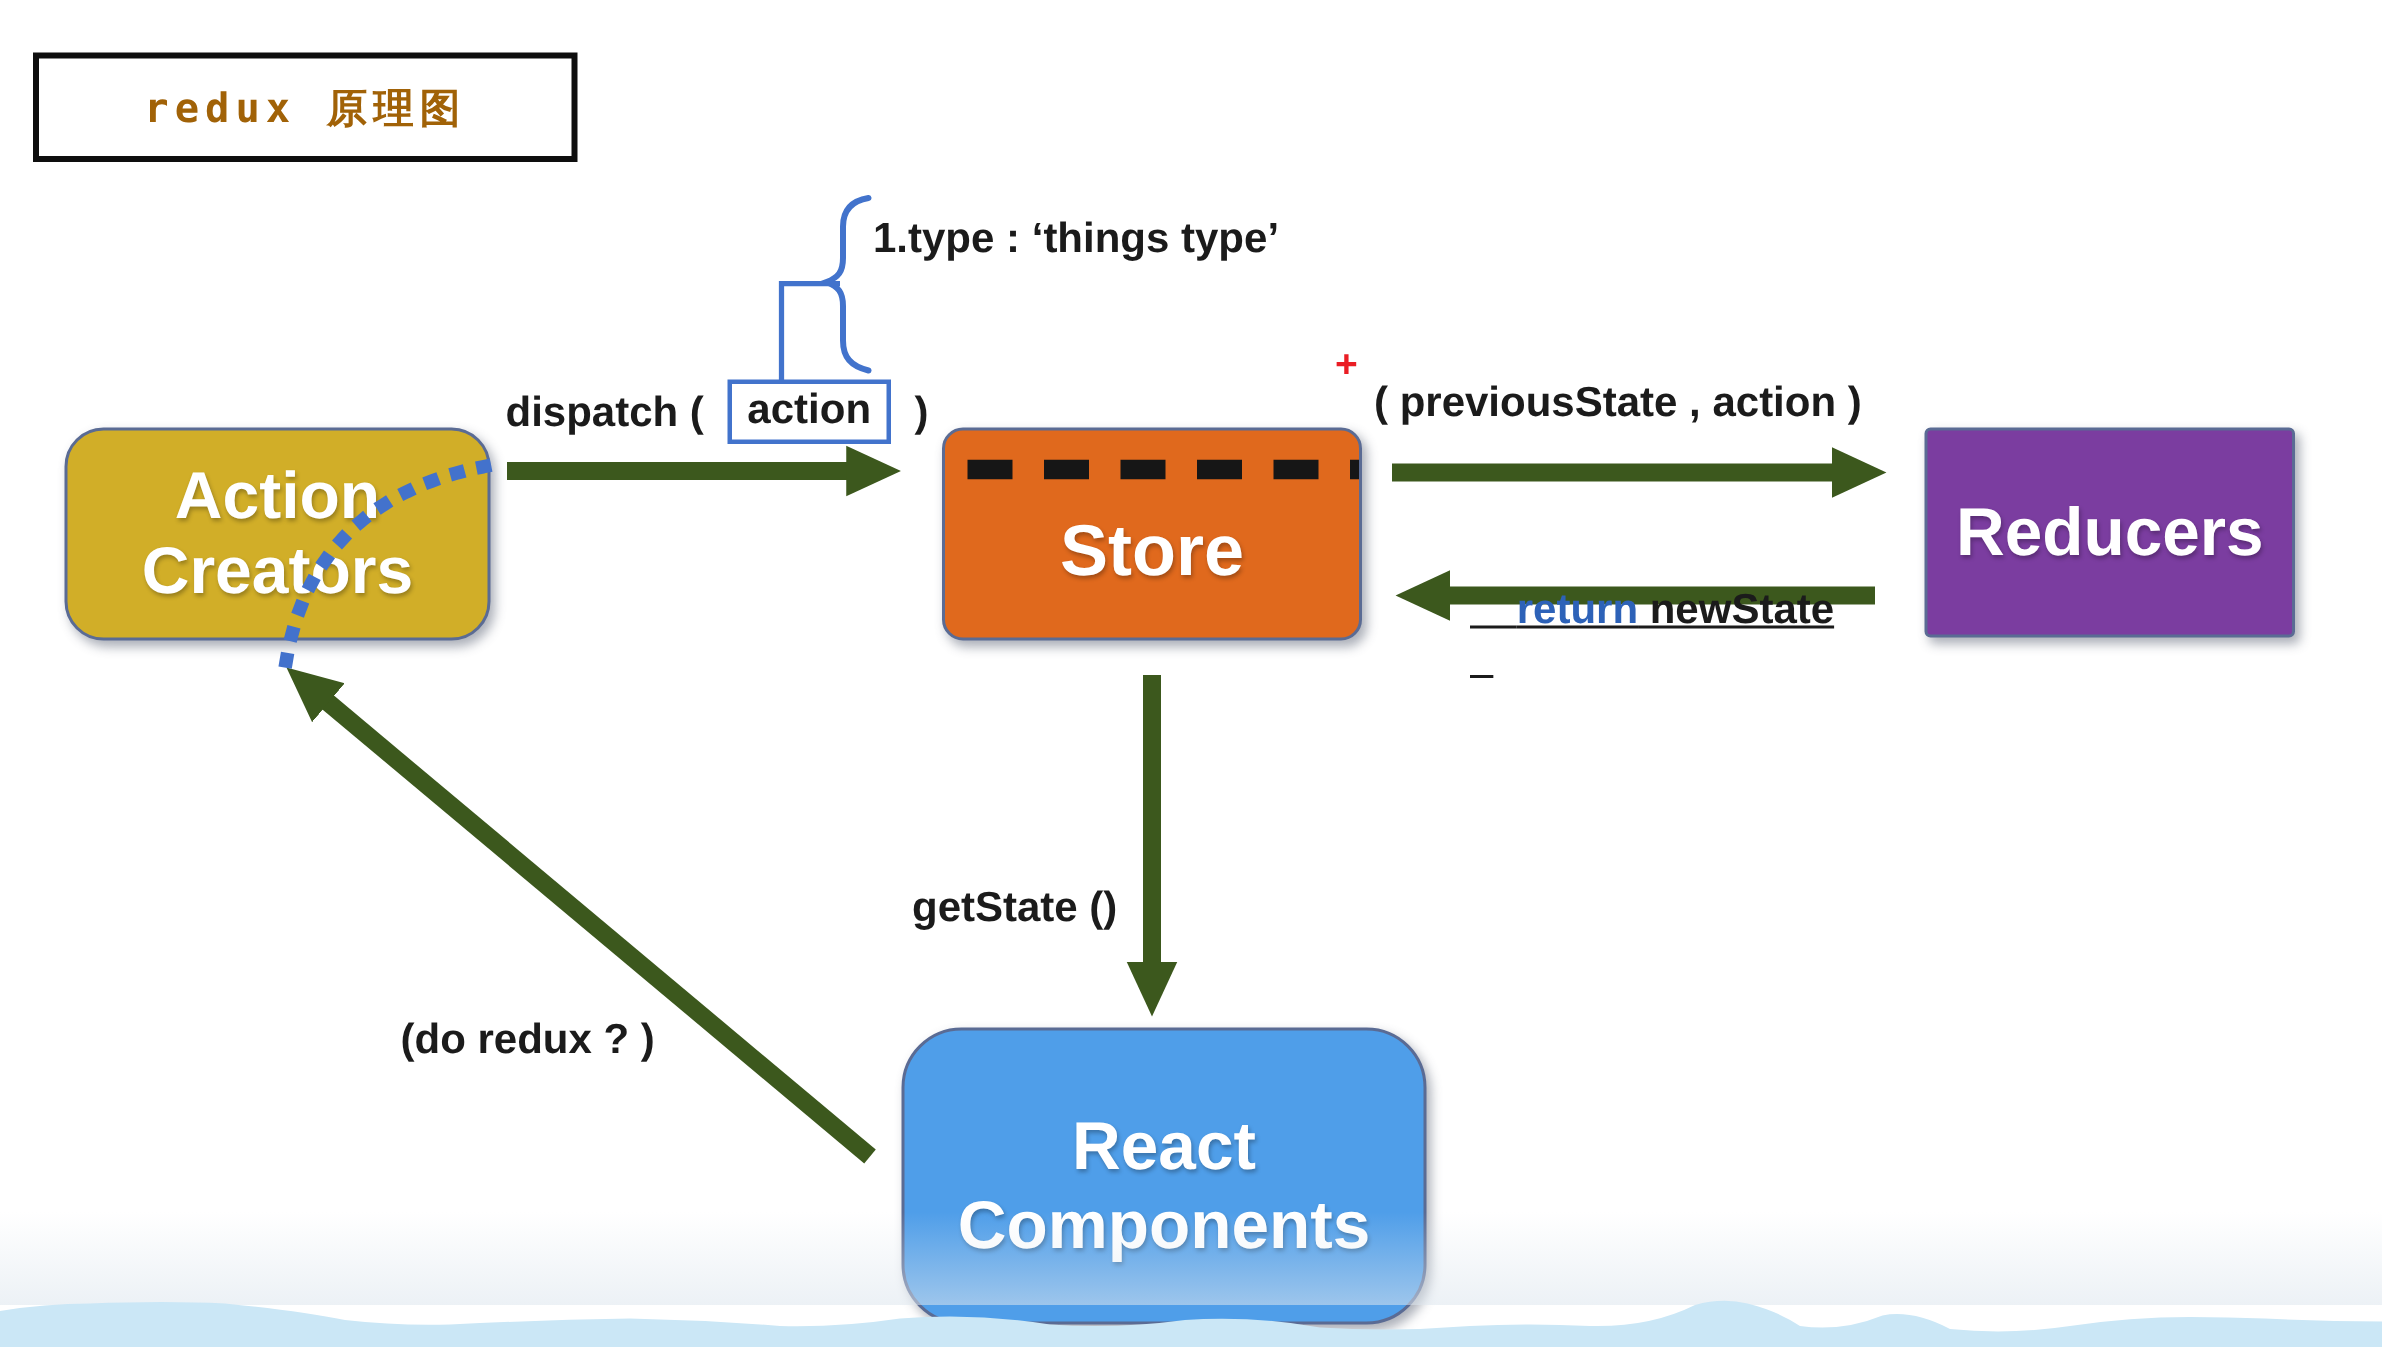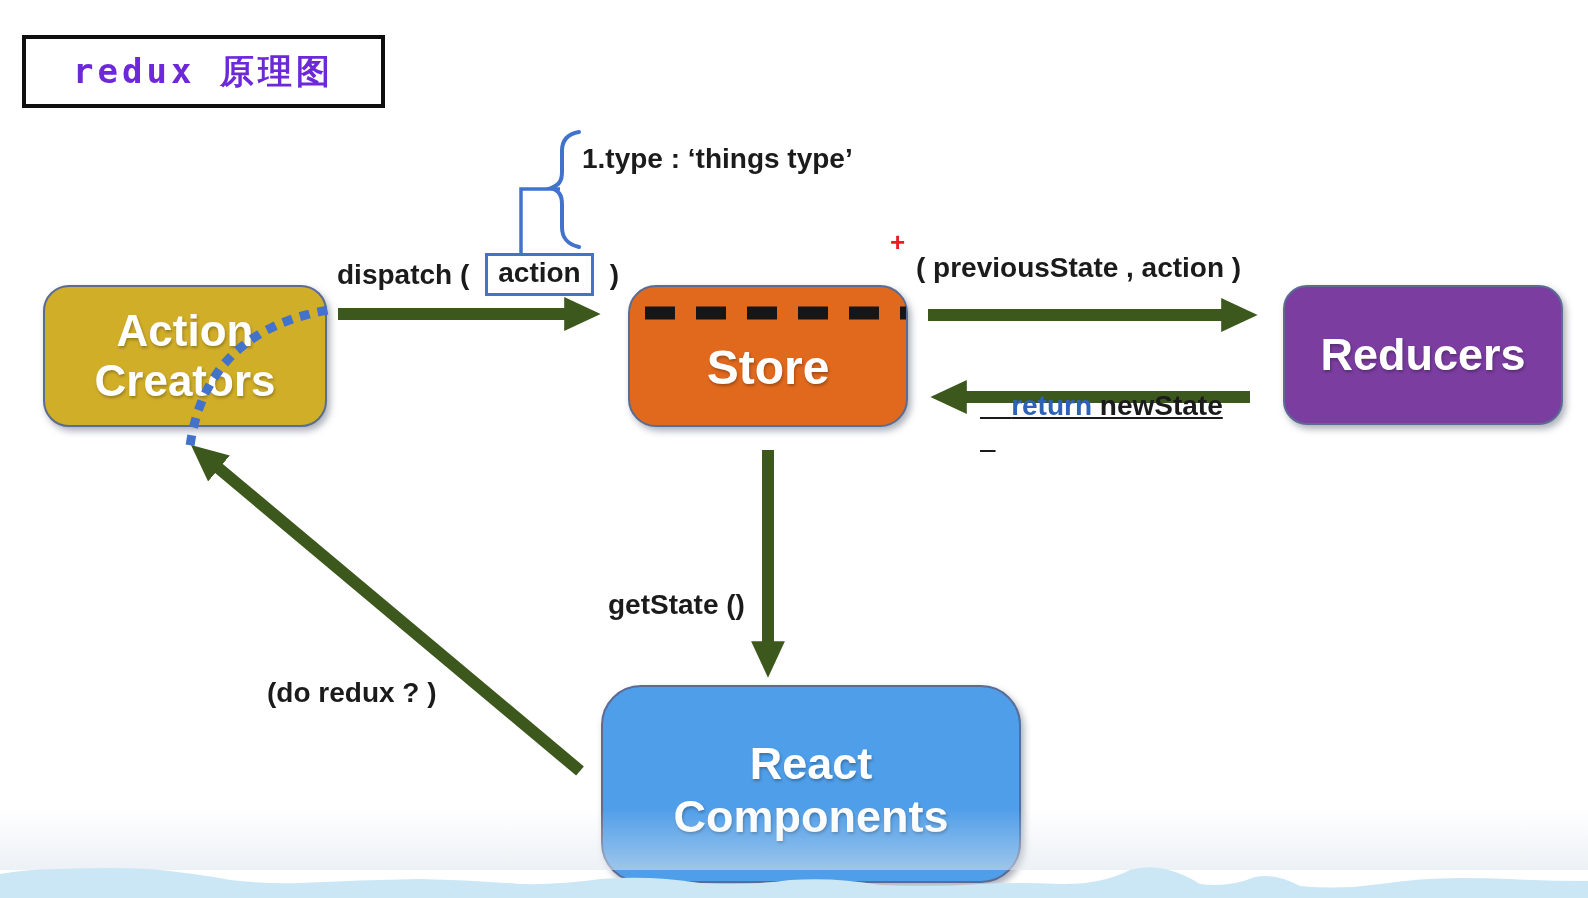--- a/index.html
+++ b/index.html
@@ -9,36 +9,36 @@
     font-family:"Liberation Sans", "DejaVu Sans", sans-serif;
   }
   
   .title-box {
     position:absolute; left:22px; top:35px; width:363px; height:73px;
     border:4px solid #0e0e0e; box-sizing:border-box; background:#ffffff;
     display:flex; align-items:center; justify-content:center; z-index:4;
   }
   .title-box span {
     font-family:"DejaVu Sans Mono","DejaVu Sans",sans-serif;
-    font-weight:bold; font-size:34px; letter-spacing:4px; color:#6d28d9;
+    font-weight:bold; font-size:27px; letter-spacing:4px; color:#a16207;
     white-space:pre;
   }
   
   .node {
     position:absolute; box-sizing:border-box;
     display:flex; flex-direction:column; align-items:center; justify-content:center;
     color:#ffffff; font-weight:bold; text-align:center; z-index:1;
     border:2px solid #5a6b94;
     box-shadow:3px 4px 7px rgba(70,80,100,0.45);
     text-shadow:1px 2px 3px rgba(0,0,0,0.28);
   }
   .node-action   { left:43px;   top:285px; width:284px; height:142px; background:#d1ae28; border-radius:26px; font-size:44px; line-height:1.14; }
-  .node-store    { left:628px;  top:285px; width:280px; height:142px; background:#e0691d; border-radius:28px; font-size:48px; padding-top:22px; }
-  .node-reducers { left:1283px; top:285px; width:280px; height:140px; background:#7b3da0; border-radius:24px; font-size:45px; }
-  .node-react    { left:601px;  top:685px; width:420px; height:198px; background:#4f9ee9; border-radius:40px; font-size:45px; line-height:1.18; padding-top:12px; }
+  .node-store    { left:628px;  top:285px; width:280px; height:142px; background:#e0691d; border-radius:14px; font-size:48px; padding-top:22px; }
+  .node-reducers { left:1283px; top:285px; width:247px; height:140px; background:#7b3da0; border-radius:4px; font-size:45px; }
+  .node-react    { left:601px;  top:685px; width:350px; height:198px; background:#4f9ee9; border-radius:40px; font-size:45px; line-height:1.18; padding-top:12px; }
   
   .lbl {
     position:absolute; font-weight:bold; font-size:28px; color:#1b1b1b;
     white-space:pre; z-index:4; line-height:1.2;
   }
   .lbl-dispatch { left:337px; top:253px; display:flex; align-items:center; gap:16px; }
   .action-box {
     border:3px solid #4273cc; padding:0px 10px 3px; font-size:28px;
     font-weight:bold; color:#1b1b1b; background:transparent;
   }

